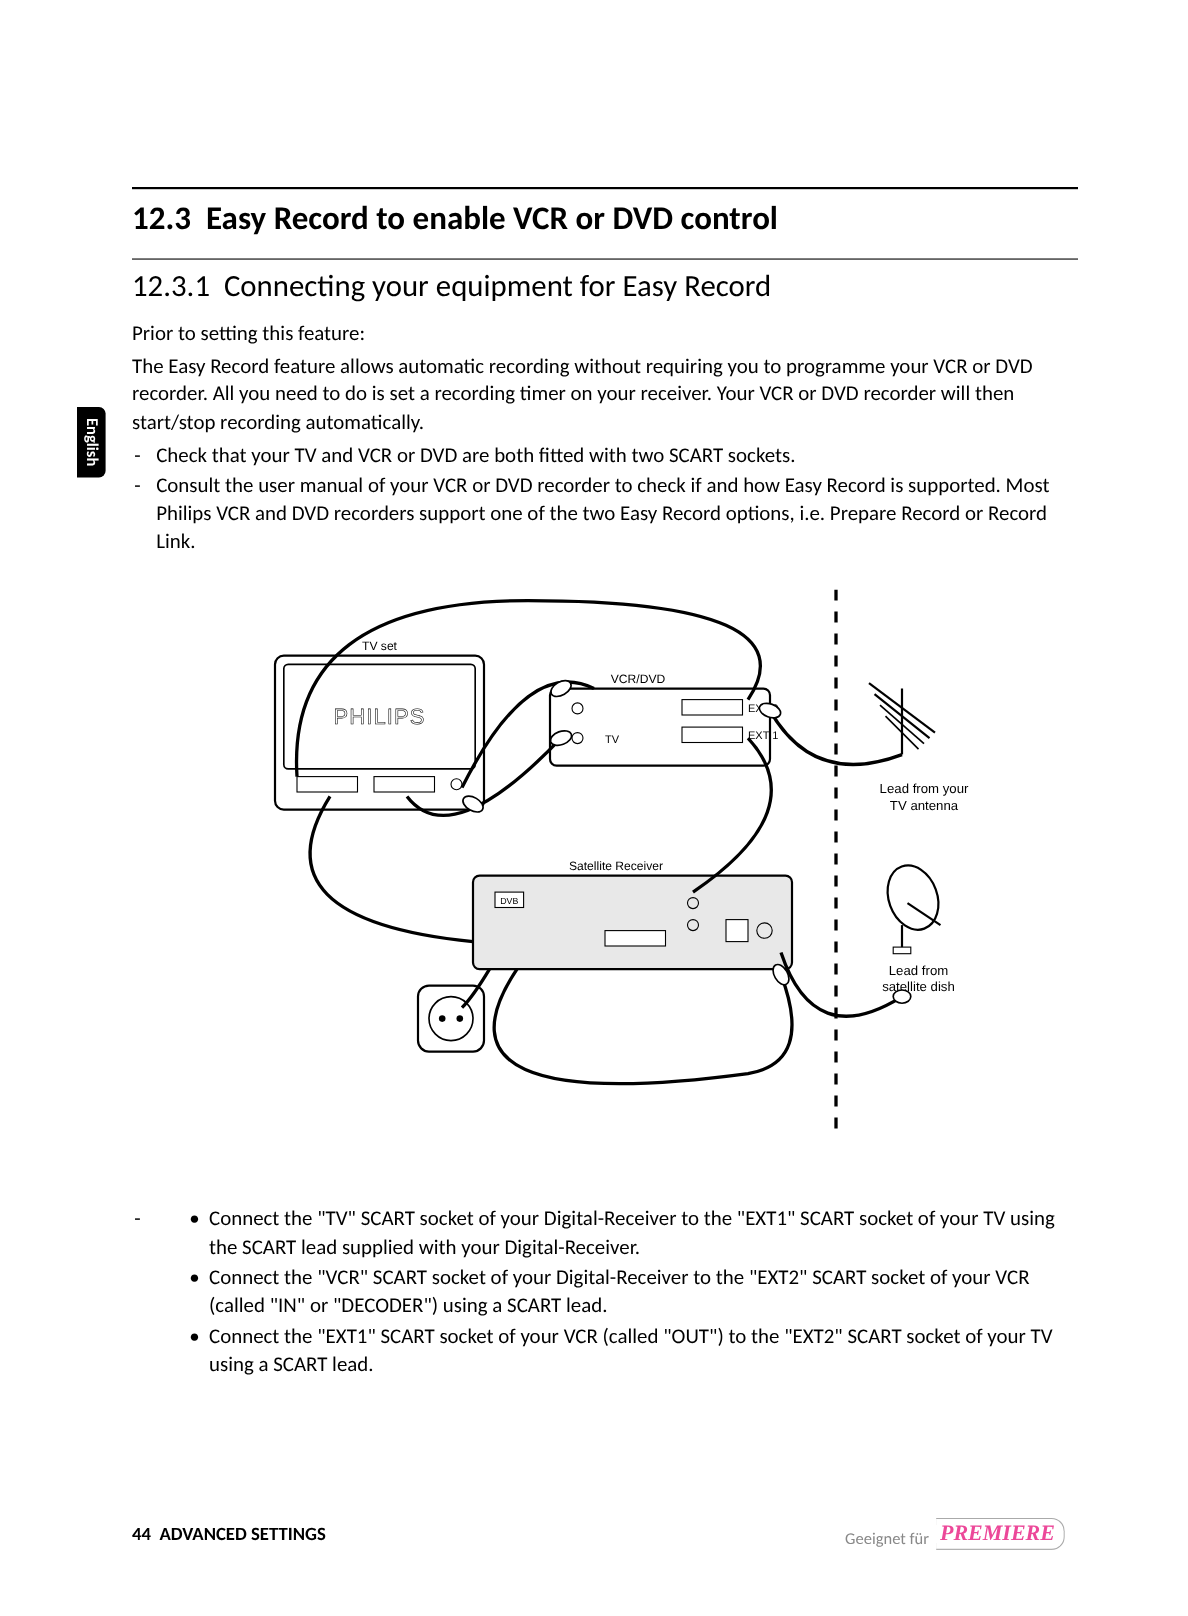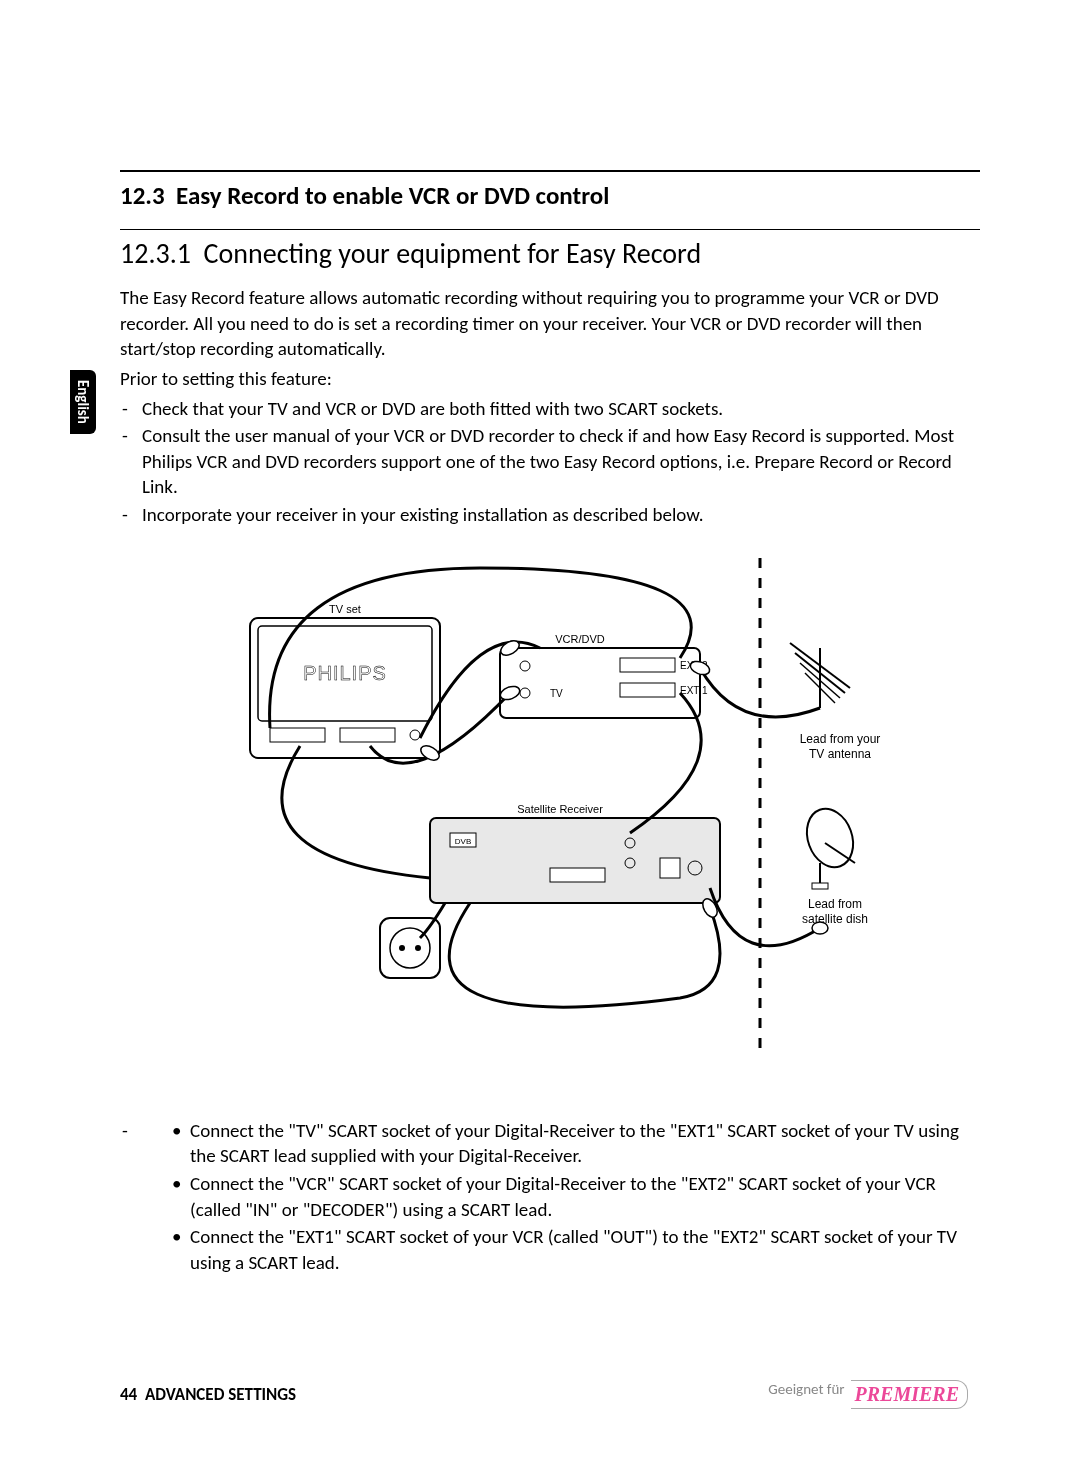--- a/index.html
+++ b/index.html
@@ -20,21 +20,21 @@
     border: none;
     border-top: 2px solid #000;
     margin: 0 0 8px 0;
   }
   .hr-thin {
     border: none;
     border-top: 1px solid #000;
     margin: 0 0 6px 0;
   }
   h2 {
-    font-size: 25px;
+    font-size: 30px;
     font-weight: bold;
     margin: 0 0 18px 0;
   }
   h3 {
     font-size: 28px;
     font-weight: normal;
     margin: 0 0 14px 0;
   }
   .body-text {
     font-size: 19px;
@@ -99,21 +99,21 @@
     display: flex;
     justify-content: space-between;
     align-items: center;
     font-size: 17px;
   }
   .footer-left {
     font-weight: bold;
   }
   .footer-right {
     display: flex;
-    align-items: flex-start;
+    align-items: flex-end;
     gap: 6px;
     color: #888;
     font-size: 15px;
   }
   .premiere {
     font-family: Georgia, serif;
     font-style: italic;
     font-weight: bold;
     font-size: 20px;
     color: #ec4899;
@@ -138,27 +138,26 @@
   <h2>
     <span>12.3</span>&nbsp;&nbsp;<span>Easy Record to enable VCR or DVD control</span>
   </h2>
 
   <hr class="hr-thin">
 
   <h3>
     <span>12.3.1</span>&nbsp;&nbsp;<span>Connecting your equipment for Easy Record</span>
   </h3>
 
+  <p class="body-text">Prior to setting this feature:</p>
   <p class="body-text">The Easy Record feature allows automatic recording without requiring you to programme your VCR or DVD recorder. All you need to do is set a recording timer on your receiver. Your VCR or DVD recorder will then start/stop recording automatically.</p>
-  <p class="body-text">Prior to setting this feature:</p>
 
   <ul class="dash-list">
     <li>Check that your TV and VCR or DVD are both fitted with two SCART sockets.</li>
     <li>Consult the user manual of your VCR or DVD recorder to check if and how Easy Record is supported. Most Philips VCR and DVD recorders support one of the two Easy Record options, i.e. Prepare Record or Record Link.</li>
-    <li>Incorporate your receiver in your existing installation as described below.</li>
   </ul>
 
   <svg class="diagram" width="740" height="530" viewBox="0 0 740 530">
 
     <line x1="580" y1="0" x2="580" y2="500" stroke="#000" stroke-width="3" stroke-dasharray="10 10"></line>
 
     <text x="165" y="55" font-size="11" text-anchor="middle">TV set</text>
     <rect x="70" y="60" width="190" height="140" rx="8" fill="none" stroke="#000" stroke-width="2"></rect>
     <rect x="78" y="68" width="174" height="95" rx="4" fill="none" stroke="#000" stroke-width="1.5"></rect>
     <text x="165" y="122" font-size="20" text-anchor="middle" font-family="Arial Black" stroke="#000" stroke-width="0.5" fill="none" letter-spacing="1">PHILIPS</text>

